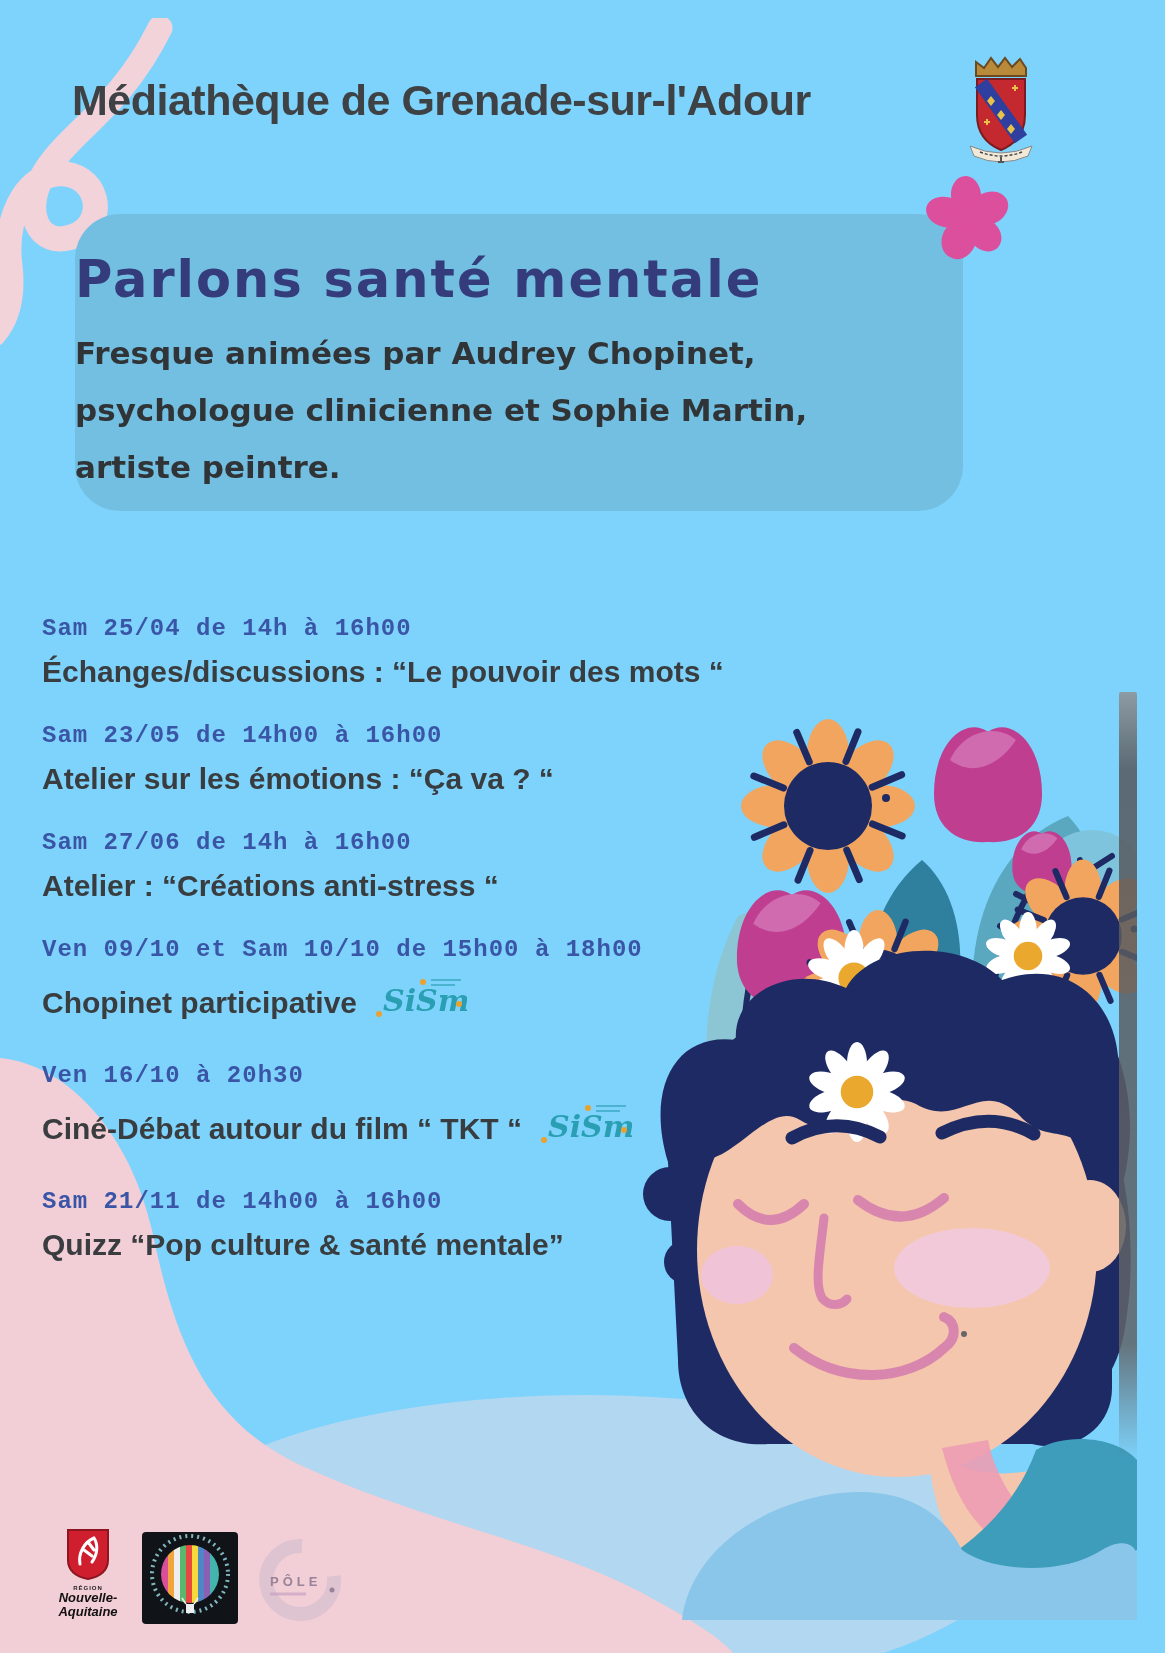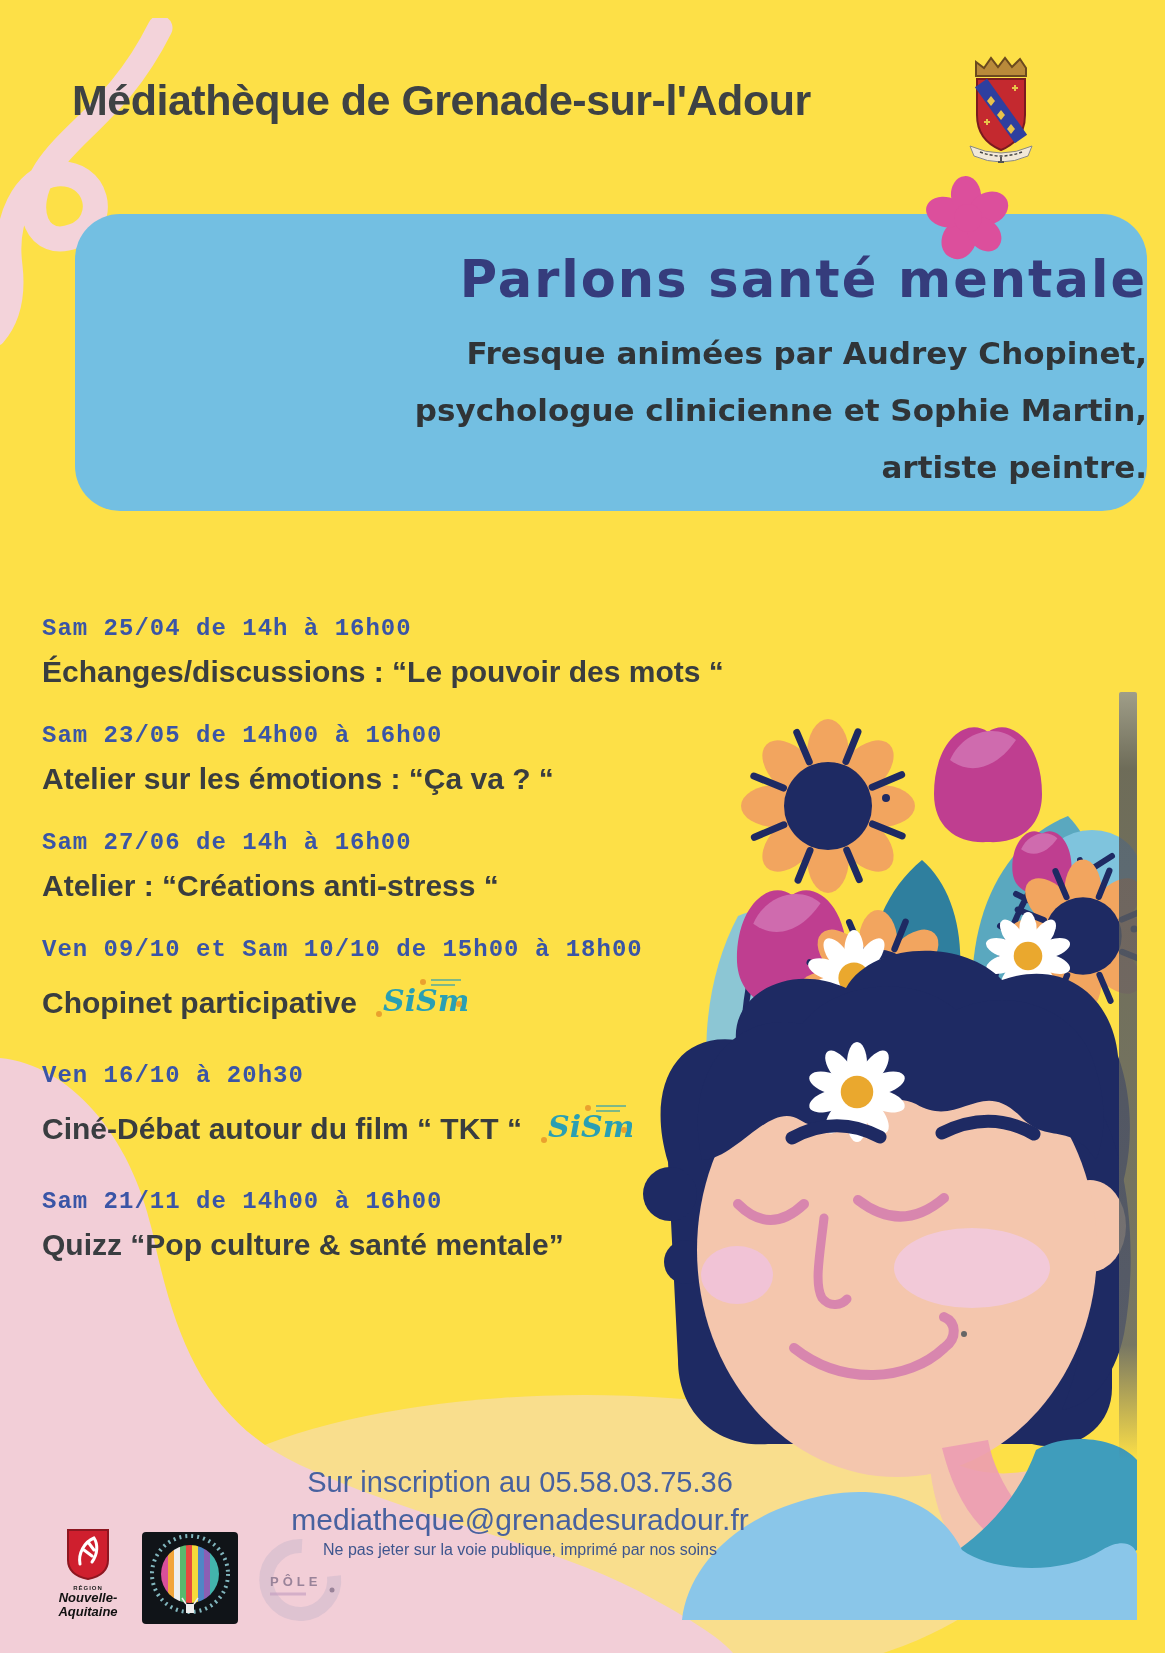--- a/index.html
+++ b/index.html
@@ -1,31 +1,31 @@
 <!DOCTYPE html>
 <html><head>
 <meta charset="utf-8">
 <style>
   html,body{margin:0;padding:0;background:#e8e8e8;}
-  .page{position:relative;width:1165px;height:1653px;background:#fde047;overflow:hidden;
+  .page{position:relative;width:1165px;height:1653px;background:#7dd3fc;overflow:hidden;
         font-family:"Liberation Sans",sans-serif;margin:0 auto;}
   
   .ribbon{position:absolute;left:0;top:18px;z-index:0;}
   .pink-blob{position:absolute;left:0;top:1040px;z-index:1;}
   .illustration{position:absolute;left:640px;top:688px;z-index:2;}
   .scan-bar{position:absolute;left:1119px;top:692px;width:18px;height:768px;z-index:3;
         background:linear-gradient(180deg,#8f9294 0%,#55585c 10%,#606468 85%,rgba(96,100,104,0) 100%);
         border-radius:2px;opacity:.85;}
   
   .header-title{position:absolute;left:72px;top:76px;z-index:4;font-size:43px;font-weight:bold;
         color:#3e4244;letter-spacing:-.5px;white-space:nowrap;}
   .arms{position:absolute;left:960px;top:54px;z-index:4;}
   
-  .banner{position:absolute;left:75px;top:214px;width:1072px;height:297px;background:#73bfe2;
-        border-radius:45px;z-index:3;text-align:right;}
+  .banner{position:absolute;left:75px;top:214px;width:888px;height:297px;background:#73bfe2;
+        border-radius:45px;z-index:3;text-align:left;}
   .banner-title{margin-top:36px;font-family:"DejaVu Sans",sans-serif;font-size:51px;font-weight:bold;
         color:#353c7c;letter-spacing:2px;}
   .banner-sub{margin-top:16px;font-family:"DejaVu Sans",sans-serif;font-size:31px;font-weight:600;
         color:#303437;line-height:57px;}
   .flower{position:absolute;left:924px;top:176px;z-index:5;}
   
   .events{position:absolute;left:42px;top:612px;width:720px;z-index:4;}
   .event{margin-bottom:29px;}
   .event-date{font-family:Liberation Mono, monospace;font-size:24px;font-weight:bold;color:#3a55a6;
         letter-spacing:1px;white-space:nowrap;line-height:34px;}
@@ -245,25 +245,20 @@
     <path d="M42,932 C48,880 92,836 152,816 C222,792 292,802 322,862 C352,884 422,888 462,862 C482,850 494,856 497,866 L497,932 Z" fill="#8ac6e9"></path>
   </svg>
 
   <div class="scan-bar"></div>
 
   <svg class="pink-blob" width="1165" height="613" viewBox="0 0 1165 613">
     <ellipse cx="585" cy="505" rx="430" ry="150" fill="#f5dce3" opacity=".45"></ellipse>
     <path d="M0,18 C70,25 130,95 152,190 C175,300 205,380 300,425 C430,485 560,505 655,560 C697,583 722,600 733,613 L0,613 Z" fill="#f2ced7"></path>
   </svg>
 
-  <div class="footer-text">
-    <div class="footer-reg">Sur inscription au 05.58.03.75.36</div>
-    <div class="footer-mail">mediatheque@grenadesuradour.fr</div>
-    <div class="footer-small">Ne pas jeter sur la voie publique, imprimé par nos soins</div>
-  </div>
 
   <div class="logo-region">
     <svg width="48" height="52" viewBox="0 0 48 52">
       <path d="M4,2 h40 v30 c0,12 -10,17 -20,19 c-10,-2 -20,-7 -20,-19 Z" fill="#cf1f2e" stroke="#8e1620" stroke-width="2"></path>
       <path d="M16,36 C14,26 20,14 30,10 C34,16 34,26 28,34 M20,22 l8,6 M24,14 l6,8" fill="none" stroke="#fff" stroke-width="3" stroke-linecap="round"></path>
     </svg>
     <div class="txt1">RÉGION</div>
     <div class="txt2">Nouvelle-</div>
     <div class="txt2">Aquitaine</div>
   </div>

